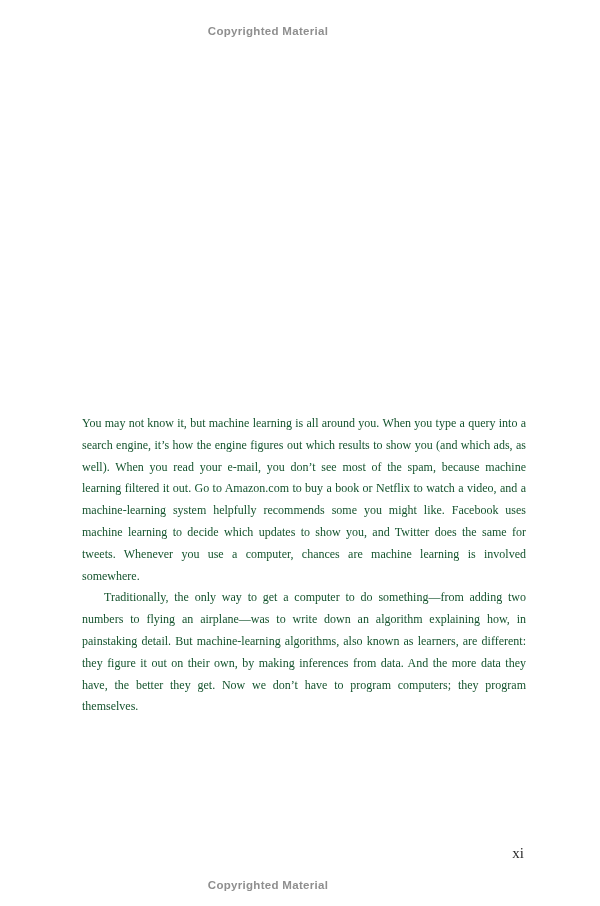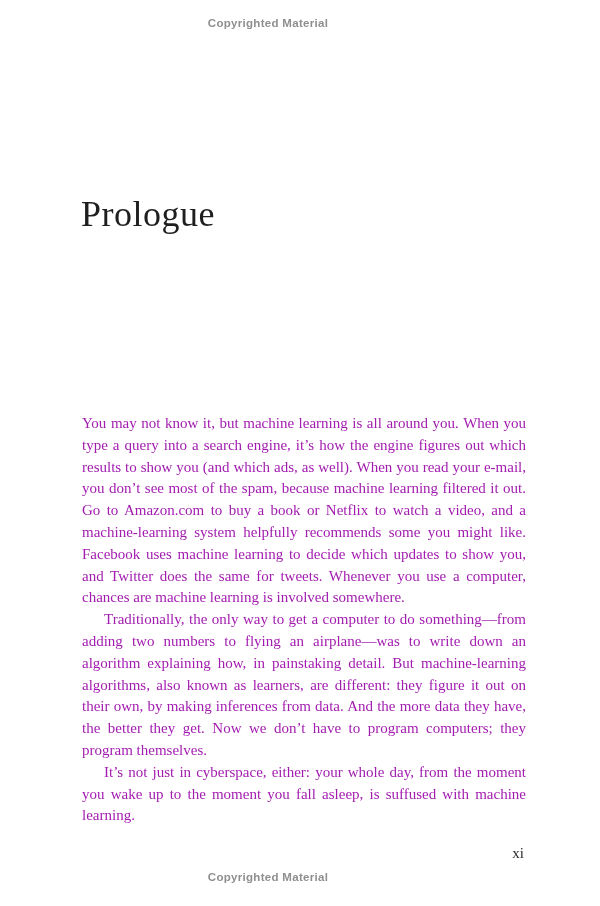--- a/index.html
+++ b/index.html
@@ -18,65 +18,64 @@
   .notice {
     position: absolute;
     left: 0;
     width: 536px;
     text-align: center;
     font-family: "Liberation Sans", sans-serif;
     font-weight: 700;
     font-size: 11.5px;
     letter-spacing: 0.3px;
     color: #8f8f8f;
+    margin-top: 8px;
   }
   .notice-top { top: 17px; }
   .notice-bottom { top: 871px; }
   .heading {
     position: absolute;
     left: 81px;
     top: 193px;
     margin: 0;
     font-family: "Liberation Serif", serif;
     font-weight: 400;
     font-size: 36px;
     letter-spacing: 0.5px;
     color: #1e1e1e;
   }
   .body-text {
     position: absolute;
     left: 82px;
     top: 413px;
     width: 444px;
-    font-size: 15px;
+    font-size: 12px;
     line-height: 21.8px;
-    color: #a21caf;
+    color: #14532d;
     text-align: justify;
   }
   .para { margin: 0; padding: 0; }
   .para + .para { text-indent: 22px; }
   .page-number {
     position: absolute;
     top: 845px;
     right: 76px;
     font-size: 15px;
     color: #2a2a2a;
     text-align: center;
   }
 </style>
 </head>
 <body>
 
 <div class="page">
   <div class="notice notice-top">Copyrighted Material</div>
 
-  <h1 class="heading">Prologue</h1>
 
   <div class="body-text">
     <p class="para">You may not know it, but machine learning is all around you. When you type a query into a search engine, it’s how the engine figures out which results to show you (and which ads, as well). When you read your e-mail, you don’t see most of the spam, because machine learning filtered it out. Go to Amazon.com to buy a book or Netflix to watch a video, and a machine-learning system helpfully recommends some you might like. Facebook uses machine learning to decide which updates to show you, and Twitter does the same for tweets. Whenever you use a computer, chances are machine learning is involved somewhere.</p>
     <p class="para">Traditionally, the only way to get a computer to do something—from adding two numbers to flying an airplane—was to write down an algorithm explaining how, in painstaking detail. But machine-learning algorithms, also known as learners, are different: they figure it out on their own, by making inferences from data. And the more data they have, the better they get. Now we don’t have to program computers; they program themselves.</p>
-    <p class="para">It’s not just in cyberspace, either: your whole day, from the moment you wake up to the moment you fall asleep, is suffused with machine learning.</p>
   </div>
 
   <div class="page-number">xi</div>
 
   <div class="notice notice-bottom">Copyrighted Material</div>
 </div>
 
 </body></html>

